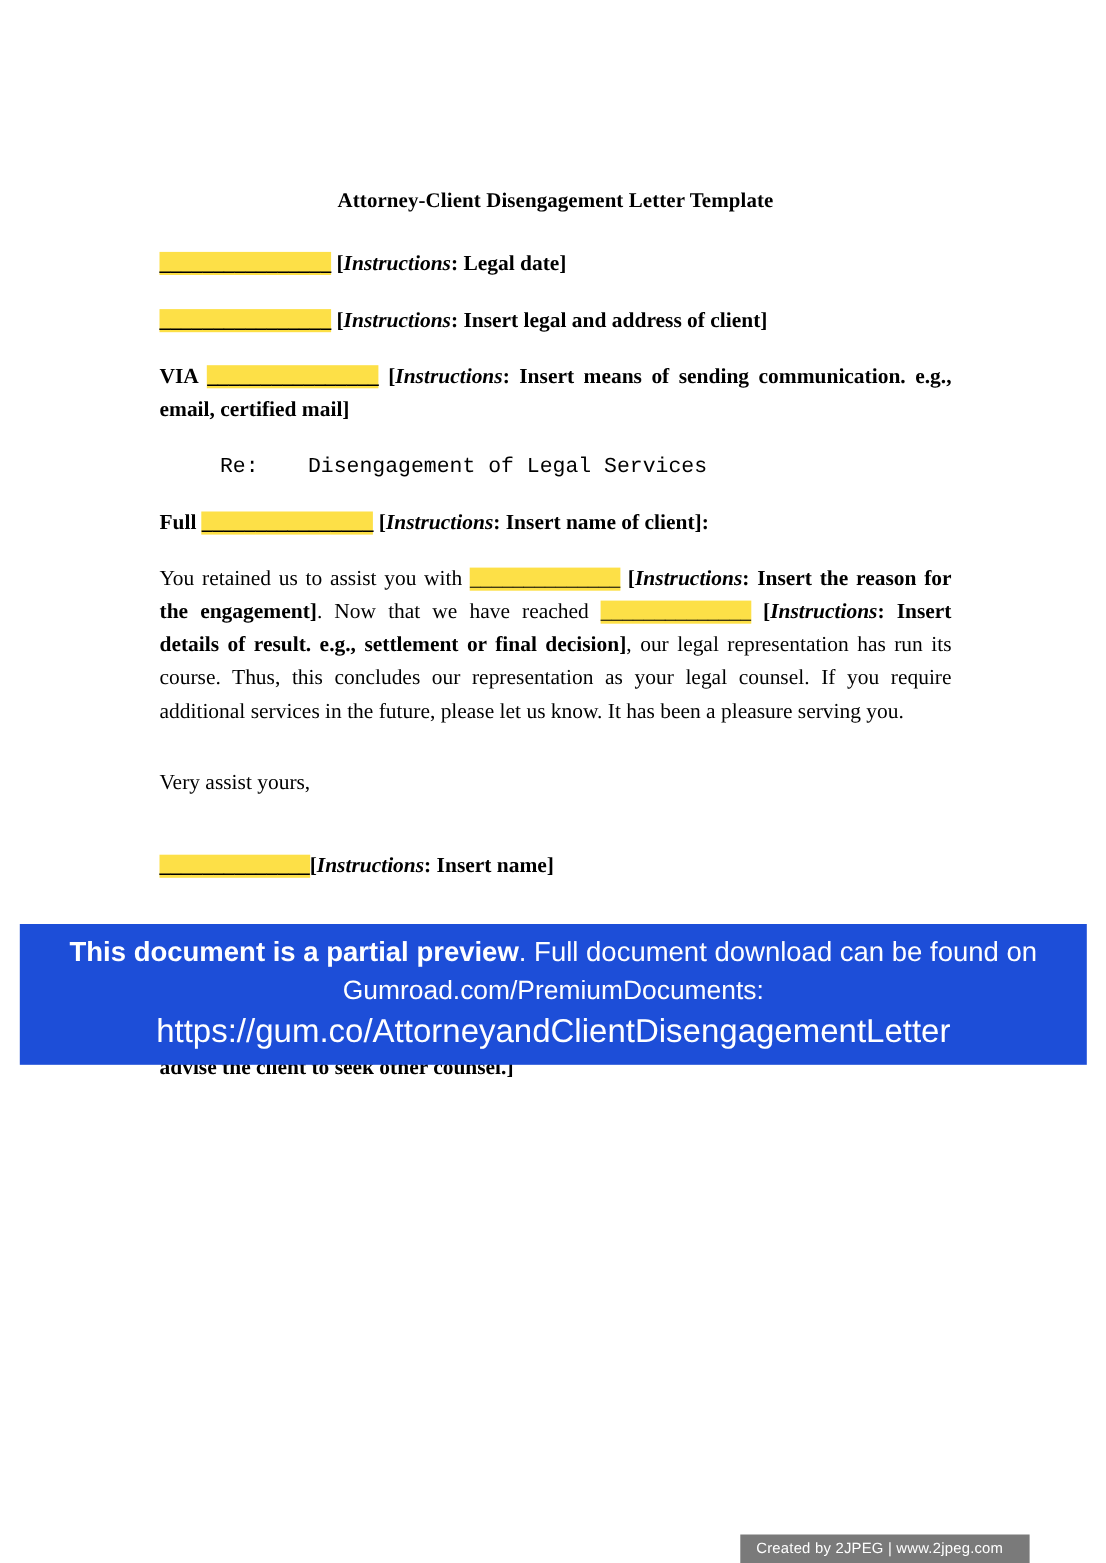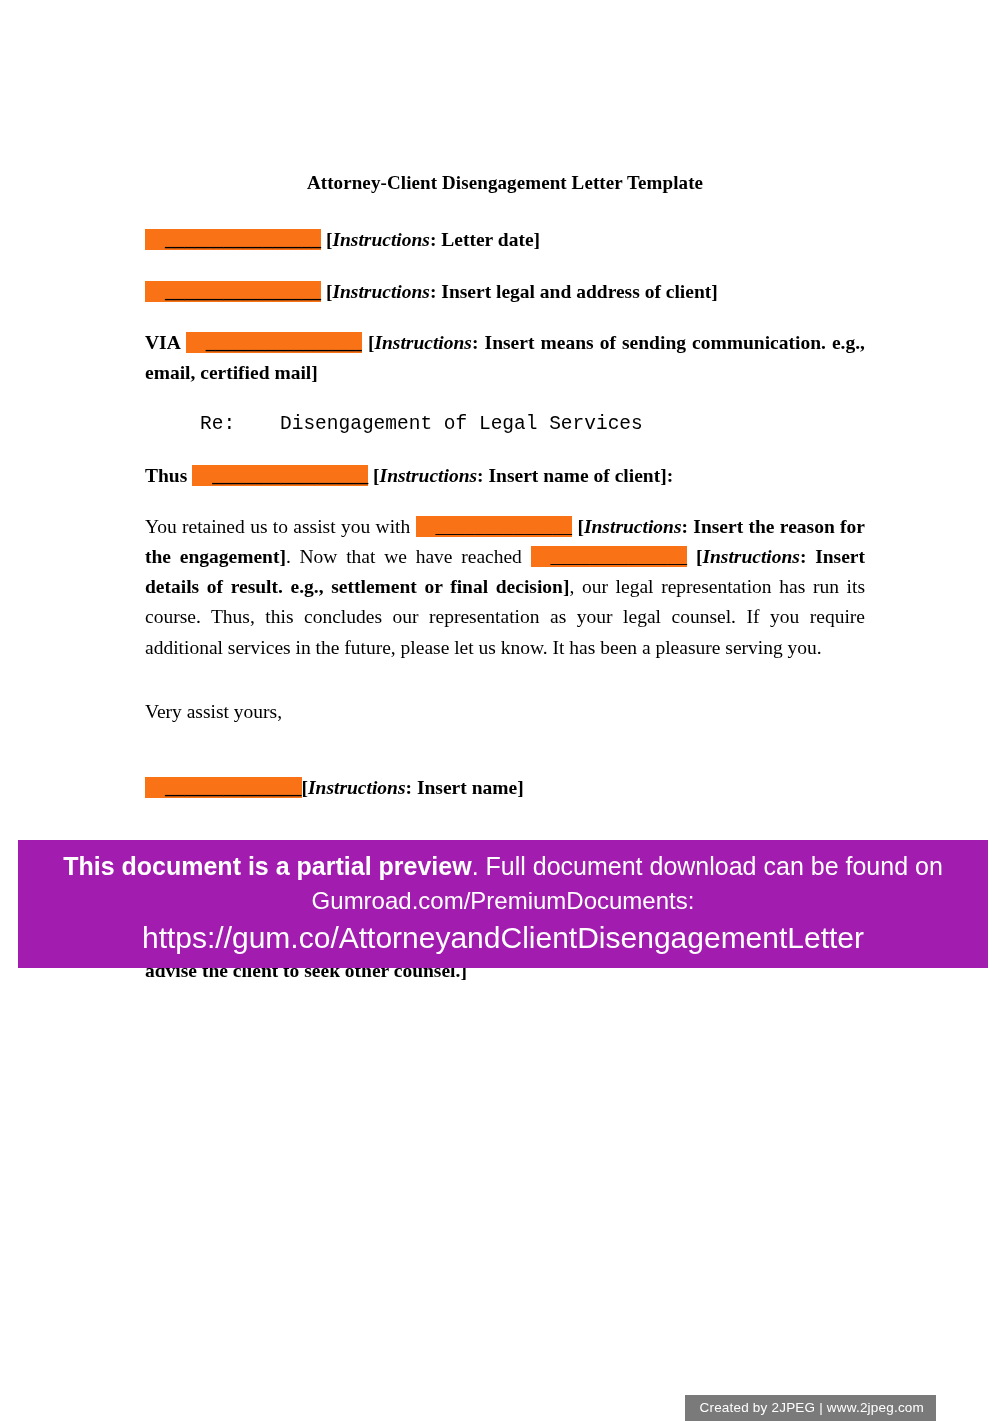--- a/index.html
+++ b/index.html
@@ -35,40 +35,39 @@
     text-align: center;
     font-weight: bold;
     font-size: 19px;
     margin: 0 0 28px 0;
     letter-spacing: 0.1px;
   }
   p.para {
     margin: 0 0 21px 0;
   }
   .hl {
-    background: #f97316;
+    background: #fde047;
     white-space: nowrap;
-    padding-left: 20px;
   }
   .b { font-weight: bold; }
   .instr-word { font-weight: bold; font-style: italic; }
   .re-line {
     margin: 0 0 21px 0;
     padding-left: 55px;
     font-family: Liberation Mono, monospace;
   }
   .re-label { display: inline-block; width: 80px; }
   
   .preview-banner {
     position: absolute;
     left: 18px;
     top: 840px;
     width: 970px;
     height: 128px;
-    background: #a21caf;
+    background: #1d4ed8;
     color: #ffffff;
     font-family: "Liberation Sans", sans-serif;
     display: flex;
     flex-direction: column;
     align-items: center;
     justify-content: center;
     text-align: center;
     line-height: 1.35;
   }
   .preview-line1 {
@@ -84,56 +83,56 @@
   }
   
   .footer-bar {
     position: absolute;
     right: 0;
     bottom: 0;
     background: #7a7a7a;
     color: #ffffff;
     font-family: "Liberation Sans", sans-serif;
     font-size: 13.5px;
-    padding: 5px 12px 6px 14px;
+    padding: 5px 24px 6px 14px;
     letter-spacing: 0.2px;
   }
 </style>
 </head>
 <body>
 
 <div class="page">
 
   <div class="doc-body">
 
     <div class="doc-title">Attorney-Client Disengagement Letter Template</div>
 
     <p class="para b">
       <span class="hl">________________</span>
-      <span>[</span><span class="instr-word">Instructions</span><span>: Letter date]</span>
+      <span>[</span><span class="instr-word">Instructions</span><span>: Legal date]</span>
     </p>
 
     <p class="para b">
       <span class="hl">________________</span>
       <span>[</span><span class="instr-word">Instructions</span><span>: Insert legal and address of client]</span>
     </p>
 
 
     <p class="para b">
       <span>VIA</span>
       <span class="hl">________________</span>
       <span>[</span><span class="instr-word">Instructions</span><span>: Insert means of sending communication. e.g., email, certified mail]</span>
     </p>
 
     <p class="re-line">
       <span class="re-label">Re:</span><span>Disengagement of Legal Services</span>
     </p>
 
     <p class="para b">
-      <span>Thus</span>
+      <span>Full</span>
       <span class="hl">________________</span>
       <span>[</span><span class="instr-word">Instructions</span><span>: Insert name of client]:</span>
     </p>
 
     <p class="para">
       <span>You retained us to assist you with</span>
       <span class="hl">______________</span>
       <span class="b">[</span><span class="instr-word">Instructions</span><span class="b">: Insert the reason for the engagement]</span><span>.  Now that we have reached</span>
       <span class="hl">______________</span>
       <span class="b">[</span><span class="instr-word">Instructions</span><span class="b">: Insert details of result. e.g., settlement or final decision]</span><span>, our legal representation has run its course.  Thus, this concludes our representation as your legal counsel.  If you require additional services in the future, please let us know. It has been a pleasure serving you.</span>

